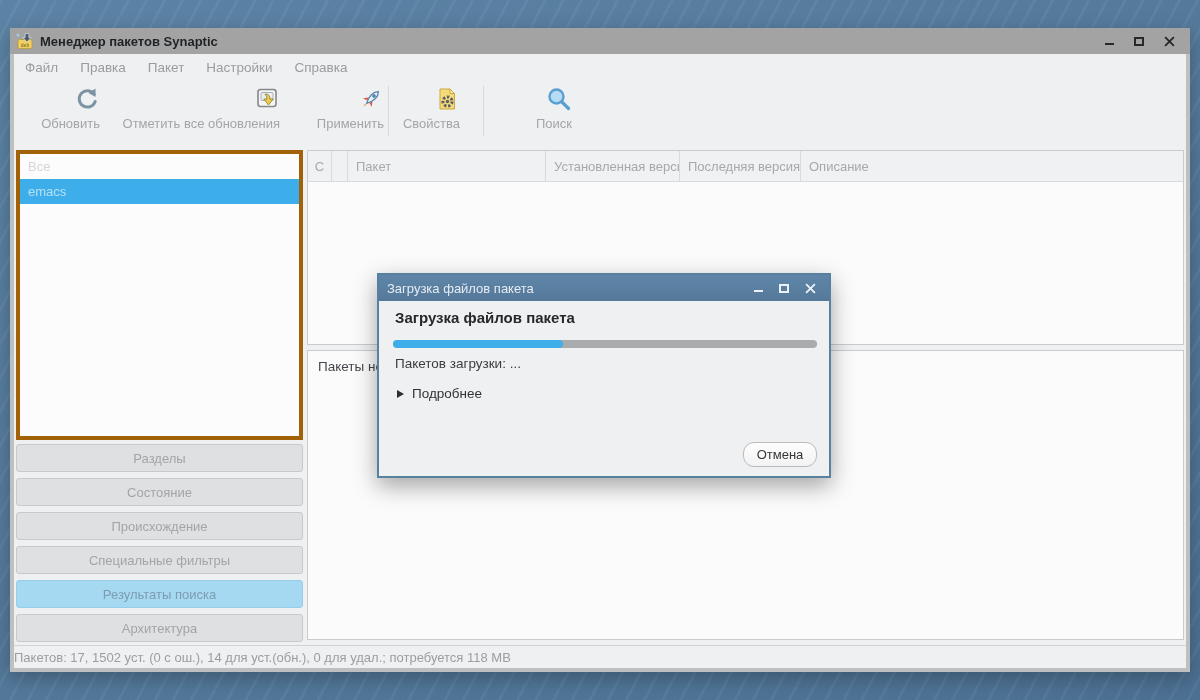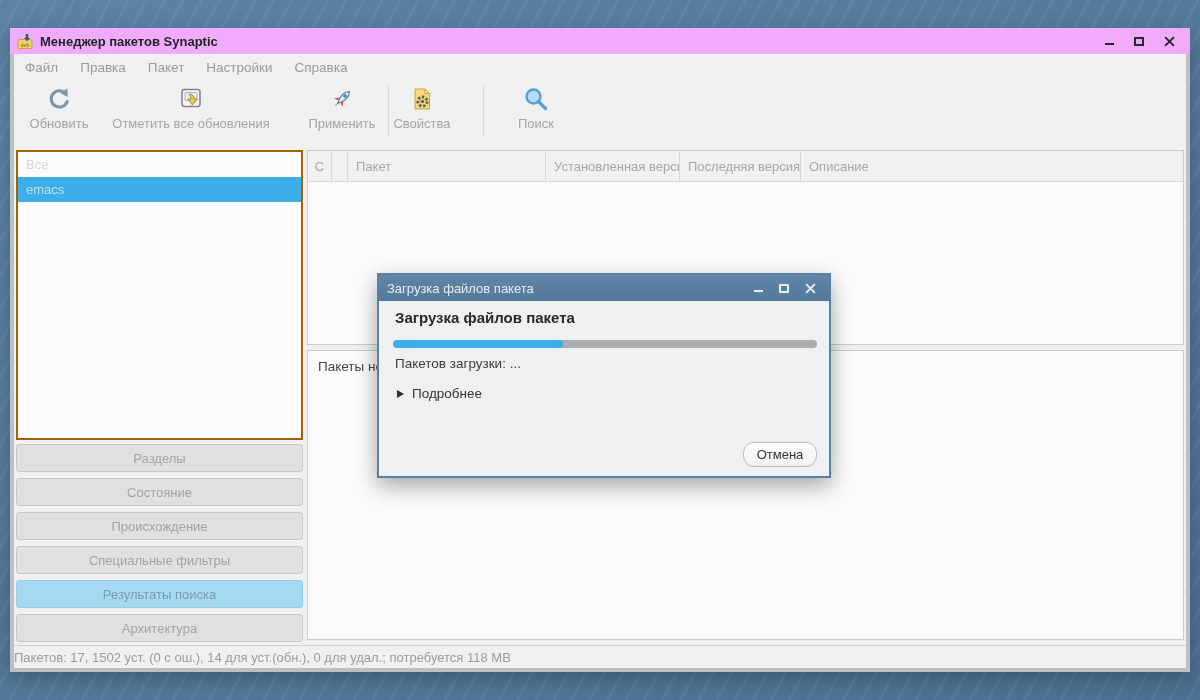--- a/index.html
+++ b/index.html
@@ -15,21 +15,21 @@
     pointer-events:none;
   }
 
   
   .window{
     position:absolute; left:10px; top:28px; width:1180px; height:644px;
     background:#bdbfc1; box-shadow:0 6px 18px rgba(0,0,0,0.25);
   }
   .titlebar{
     position:absolute; left:0; top:0; width:100%; height:26px;
-    background:#f0abfc; display:flex; align-items:center; color:#26292c;
+    background:#a3a3a3; display:flex; align-items:center; color:#26292c;
   }
   .titlebar .app-icon{ margin-left:6px; width:18px; height:18px; }
   .titlebar .title{ margin-left:6px; font-size:13px; font-weight:bold; color:#1f2326; }
   .ctl-group{ margin-left:auto; display:flex; margin-right:6px; }
   .ctl{ width:30px; height:26px; display:flex; align-items:center; justify-content:center; color:#26292c; }
   .glyph-min{ width:9px; height:2px; background:currentColor; margin-top:6px; }
   .glyph-max{ width:10px; height:9px; border:2px solid currentColor; }
 
   .win-content{
     position:absolute; left:4px; top:26px; width:1172px; height:614px;
@@ -37,29 +37,29 @@
   }
 
   
   .menubar{ position:absolute; left:0; top:0; width:100%; height:28px;
     display:flex; align-items:center; }
   .menu-item{ padding:0 11px; font-size:13.5px; color:#999da0; line-height:28px; }
 
   
   .toolbar{ position:absolute; left:0; top:28px; width:100%; height:62px; }
   .tbtn{ position:absolute; top:2px; height:58px; display:flex; flex-direction:column;
-    align-items:center; justify-content:flex-start; }
+    align-items:flex-end; justify-content:flex-start; }
   .tbtn .ticon{ height:30px; display:flex; align-items:center; justify-content:center; }
   .tbtn .tlabel{ font-size:13px; color:#a3a6a8; margin-top:2px; white-space:nowrap; }
   .tsep{ position:absolute; top:4px; width:1px; height:50px; background:#d7d8d9; }
 
   
   .side-list{
     position:absolute; left:2px; top:96px; width:287px; height:290px;
-    background:#fcfcfc; border:2px solid #a16207;
+    background:#fcfcfc; border:4px solid #a16207;
   }
   .side-row{ height:25px; line-height:25px; padding-left:8px; font-size:13px; color:#d4d6d7; }
   .side-row.selected{ background:#3daee9; color:rgba(255,255,255,0.62); }
 
   .filter-btn{
     position:absolute; left:2px; width:287px; height:28px;
     background:#dfe0e1; border:1px solid #c8c9ca; border-radius:3px;
     font-size:13px; color:#a2a5a7; display:flex; align-items:center; justify-content:center;
   }
   .filter-btn.active{ background:#a5d9f2; border-color:#95cdea; color:#7e9cb1; }

